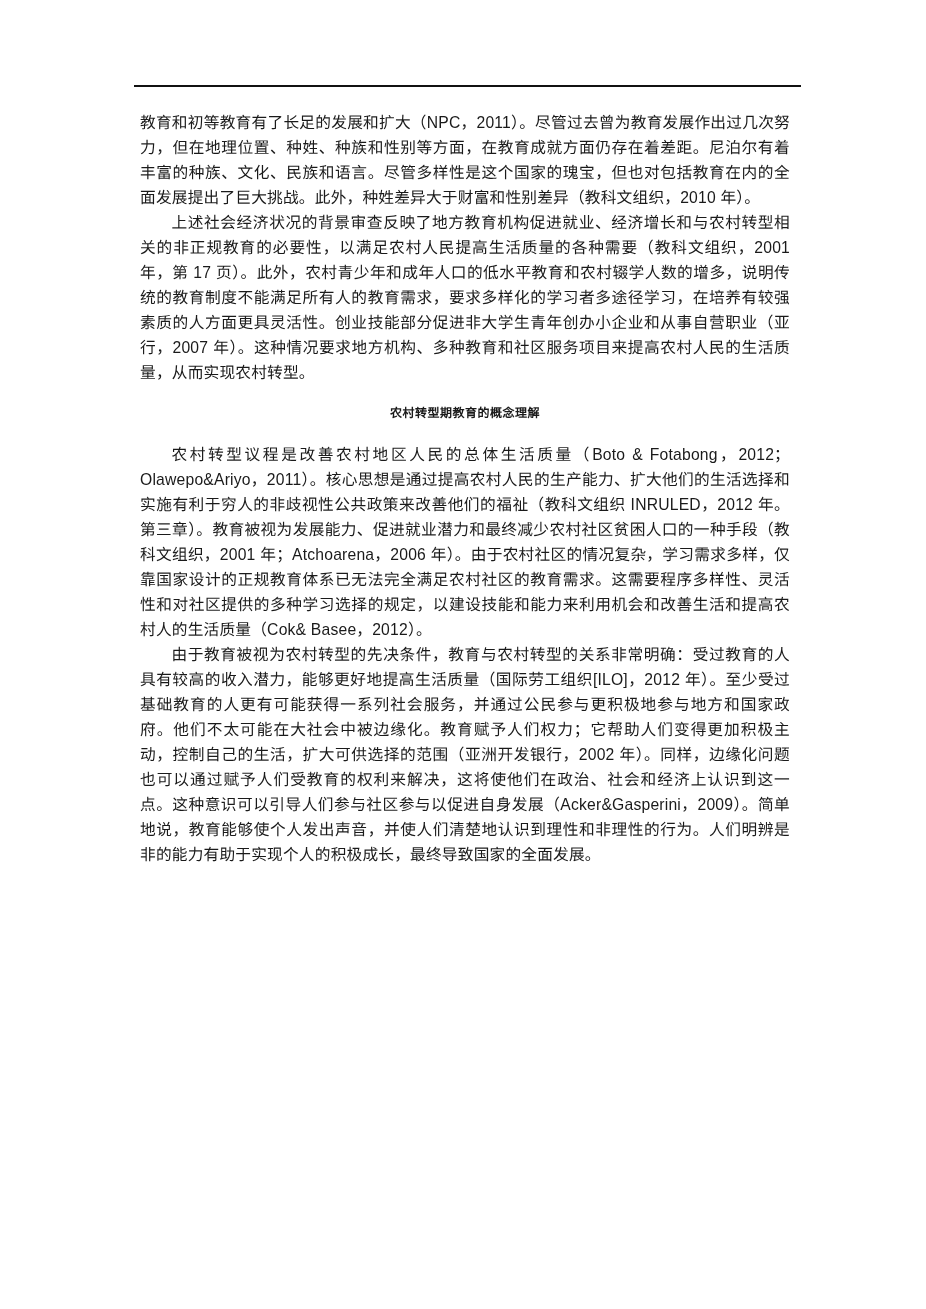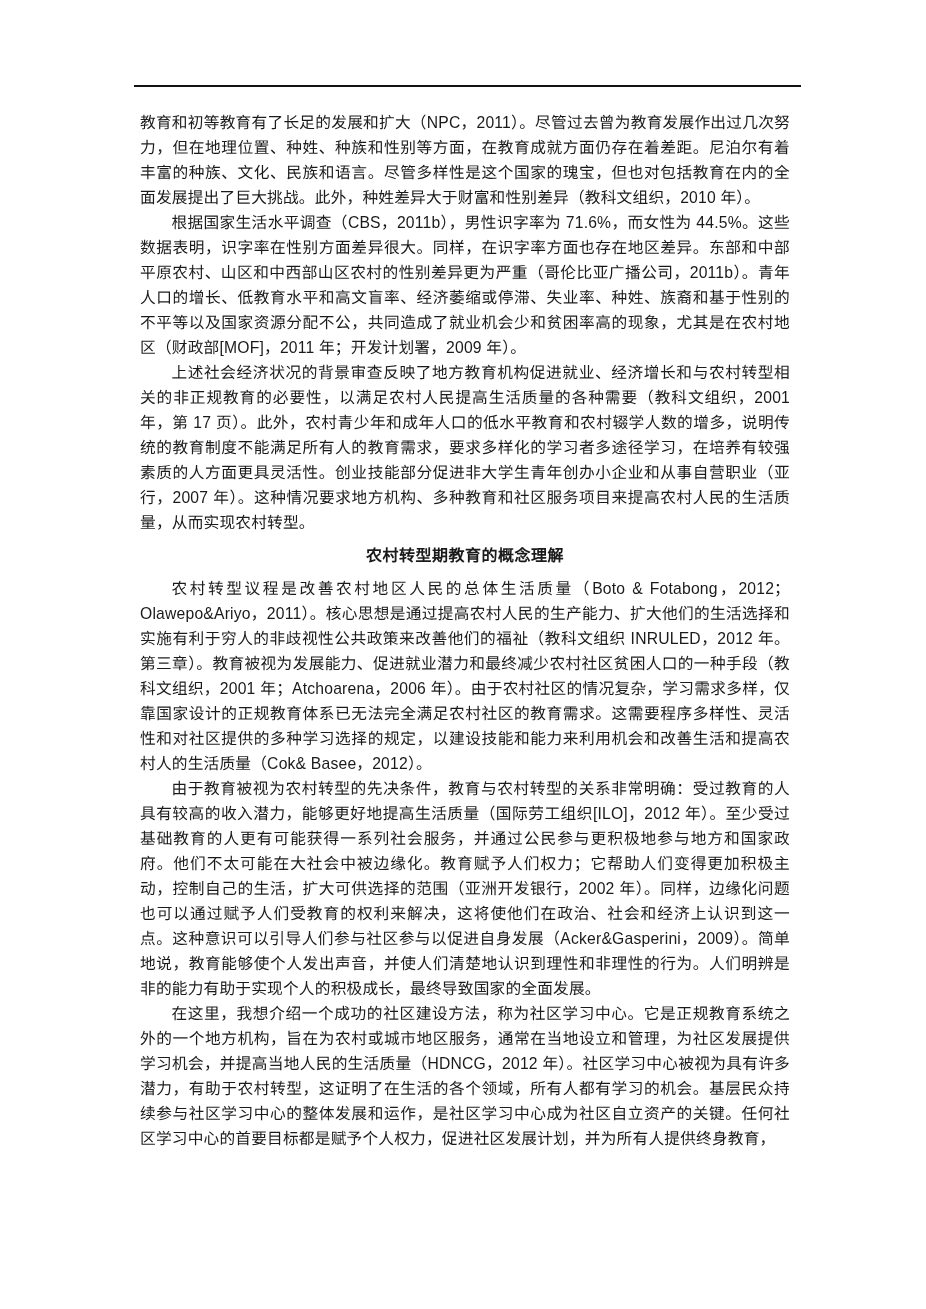--- a/index.html
+++ b/index.html
@@ -39,35 +39,33 @@
     line-height: 25px;
     text-align: justify;
     text-justify: inter-character;
     letter-spacing: 0.2px;
     word-break: break-word;
   }
   .para.indent {
     text-indent: 2em;
   }
   .section-heading {
-    margin: 8px;
-    font-size: 16px;
+    margin: 16px;
+    font-size: 12px;
     line-height: 25px;
     font-weight: bold;
     text-align: center;
     letter-spacing: 0.5px;
   }
 </style>
 </head>
 <body>
 
 <div class="page">
   <hr class="top-rule">
   <div class="content">
     <p class="para">教育和初等教育有了长足的发展和扩大（NPC，2011）。尽管过去曾为教育发展作出过几次努力，但在地理位置、种姓、种族和性别等方面，在教育成就方面仍存在着差距。尼泊尔有着丰富的种族、文化、民族和语言。尽管多样性是这个国家的瑰宝，但也对包括教育在内的全面发展提出了巨大挑战。此外，种姓差异大于财富和性别差异（教科文组织，2010 年）。</p>
-    <p class="para indent">根据国家生活水平调查（CBS，2011b），男性识字率为 71.6%，而女性为 44.5%。这些数据表明，识字率在性别方面差异很大。同样，在识字率方面也存在地区差异。东部和中部平原农村、山区和中西部山区农村的性别差异更为严重（哥伦比亚广播公司，2011b）。青年人口的增长、低教育水平和高文盲率、经济萎缩或停滞、失业率、种姓、族裔和基于性别的不平等以及国家资源分配不公，共同造成了就业机会少和贫困率高的现象，尤其是在农村地区（财政部[MOF]，2011 年；开发计划署，2009 年）。</p>
     <p class="para indent">上述社会经济状况的背景审查反映了地方教育机构促进就业、经济增长和与农村转型相关的非正规教育的必要性，以满足农村人民提高生活质量的各种需要（教科文组织，2001 年，第 17 页）。此外，农村青少年和成年人口的低水平教育和农村辍学人数的增多，说明传统的教育制度不能满足所有人的教育需求，要求多样化的学习者多途径学习，在培养有较强素质的人方面更具灵活性。创业技能部分促进非大学生青年创办小企业和从事自营职业（亚行，2007 年）。这种情况要求地方机构、多种教育和社区服务项目来提高农村人民的生活质量，从而实现农村转型。</p>
     <h2 class="section-heading">农村转型期教育的概念理解</h2>
     <p class="para indent">农村转型议程是改善农村地区人民的总体生活质量（Boto &amp; Fotabong，2012；Olawepo&amp;Ariyo，2011）。核心思想是通过提高农村人民的生产能力、扩大他们的生活选择和实施有利于穷人的非歧视性公共政策来改善他们的福祉（教科文组织 INRULED，2012 年。第三章）。教育被视为发展能力、促进就业潜力和最终减少农村社区贫困人口的一种手段（教科文组织，2001 年；Atchoarena，2006 年）。由于农村社区的情况复杂，学习需求多样，仅靠国家设计的正规教育体系已无法完全满足农村社区的教育需求。这需要程序多样性、灵活性和对社区提供的多种学习选择的规定，以建设技能和能力来利用机会和改善生活和提高农村人的生活质量（Cok&amp; Basee，2012）。</p>
     <p class="para indent">由于教育被视为农村转型的先决条件，教育与农村转型的关系非常明确：受过教育的人具有较高的收入潜力，能够更好地提高生活质量（国际劳工组织[ILO]，2012 年）。至少受过基础教育的人更有可能获得一系列社会服务，并通过公民参与更积极地参与地方和国家政府。他们不太可能在大社会中被边缘化。教育赋予人们权力；它帮助人们变得更加积极主动，控制自己的生活，扩大可供选择的范围（亚洲开发银行，2002 年）。同样，边缘化问题也可以通过赋予人们受教育的权利来解决，这将使他们在政治、社会和经济上认识到这一点。这种意识可以引导人们参与社区参与以促进自身发展（Acker&amp;Gasperini，2009）。简单地说，教育能够使个人发出声音，并使人们清楚地认识到理性和非理性的行为。人们明辨是非的能力有助于实现个人的积极成长，最终导致国家的全面发展。</p>
-    <p class="para indent">在这里，我想介绍一个成功的社区建设方法，称为社区学习中心。它是正规教育系统之外的一个地方机构，旨在为农村或城市地区服务，通常在当地设立和管理，为社区发展提供学习机会，并提高当地人民的生活质量（HDNCG，2012 年）。社区学习中心被视为具有许多潜力，有助于农村转型，这证明了在生活的各个领域，所有人都有学习的机会。基层民众持续参与社区学习中心的整体发展和运作，是社区学习中心成为社区自立资产的关键。任何社区学习中心的首要目标都是赋予个人权力，促进社区发展计划，并为所有人提供终身教育，</p>
   </div>
 </div>
 
 </body></html>

